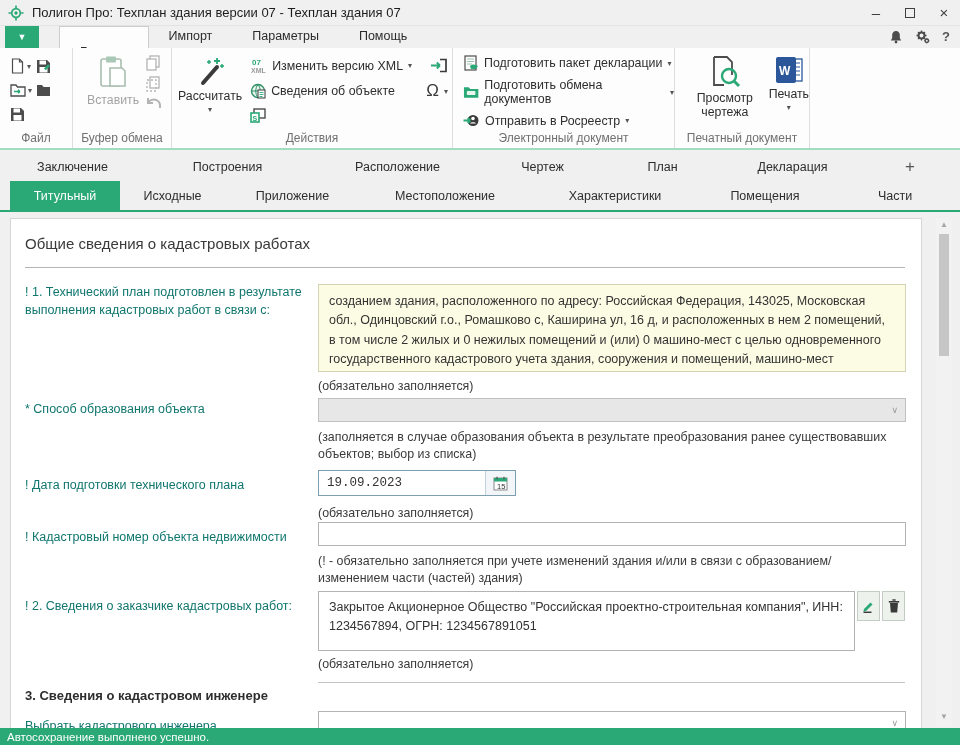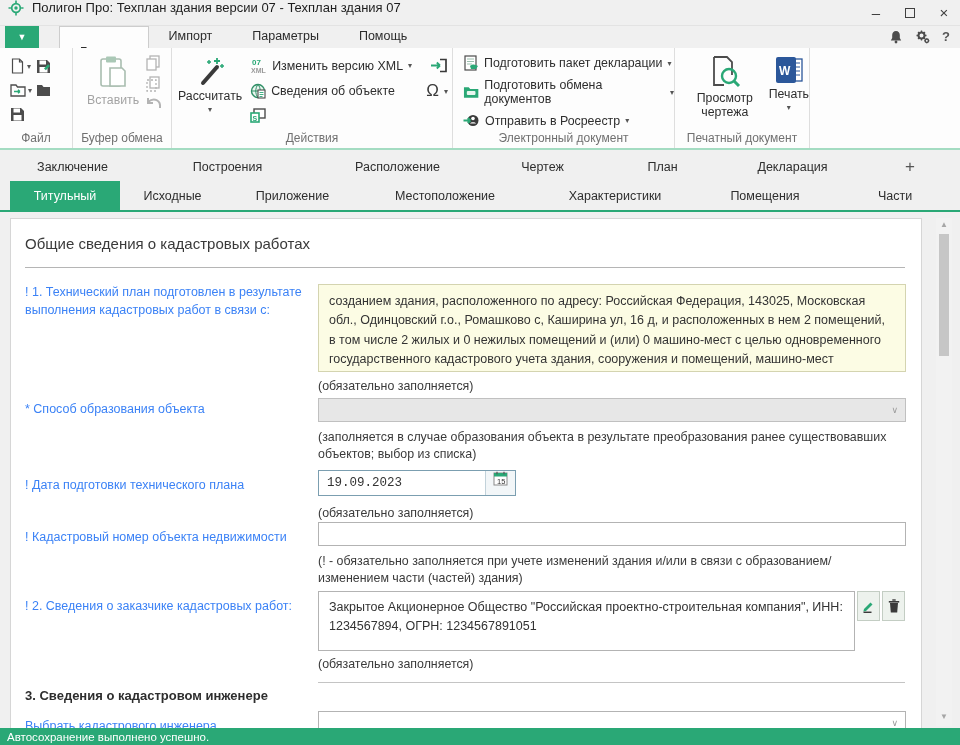--- a/index.html
+++ b/index.html
@@ -5,21 +5,21 @@
   * { margin:0; padding:0; box-sizing:border-box; }
   html,body { width:960px; height:745px; overflow:hidden; }
   body {
     font-family:"Liberation Sans", sans-serif;
     background:#f0f0f0; position:relative; color:#3c3c3c;
   }
   svg { display:block; }
 
   
   .titlebar { position:absolute; top:0; left:0; width:960px; height:26px;
-    background:#f0f0f0; display:flex; align-items:flex-start; border-bottom:1px solid #e3e3e3;}
+    background:#f0f0f0; display:flex; align-items:center; border-bottom:1px solid #e3e3e3;}
   .titlebar .logo { margin-left:8px; }
   .titlebar .title { margin-left:8px; font-size:13px; color:#1d1d1d; }
   .win-controls { position:absolute; right:6px; top:0; height:26px; display:flex; align-items:center; gap:14px; }
   .win-btn { width:20px; text-align:center; font-size:15px; color:#404040; cursor:default; line-height:24px;}
   .win-btn.max span { display:inline-block; width:10px; height:10px; border:1.5px solid #404040; }
 
   
   .menubar { position:absolute; top:26px; left:0; width:960px; height:22px;
     background:#f0f0f0; display:flex; align-items:stretch; }
   .appmenu { width:34px; margin-left:5px; background:#2aa876; color:#fff;
@@ -74,35 +74,35 @@
   .t2.active { background:#2aa876; color:#fff; }
   .plus-tab { font-size:17px; color:#555; }
 
   
   .content-bg { position:absolute; top:212px; left:0; width:960px; height:533px; background:#f0f0f0; }
   .panel { position:absolute; top:218px; left:10px; width:912px; height:527px;
     background:#fff; border:1px solid #d6d6d6; }
   .sec-title { position:absolute; left:14px; top:16px; font-size:15px; color:#3a3a3a; }
   .hr1 { position:absolute; left:14px; width:880px; top:48px; border-top:1px solid #b5b5b5; }
   .hr2 { position:absolute; left:307px; width:587px; top:463px; border-top:1px solid #c4c4c4; }
-  .flabel { position:absolute; left:14px; width:288px; font-size:12.5px; line-height:1.45; color:#3b82f6; }
+  .flabel { position:absolute; left:14px; width:288px; font-size:12.5px; line-height:1.45; color:#0f766e; }
   .fhint  { position:absolute; left:307px; width:570px; font-size:12.4px; line-height:1.4; color:#3a3a3a; }
   .ta-yellow { position:absolute; left:307px; top:65px; width:588px; height:88px;
     background:#fcfce4; border:1px solid #d4d4b0; resize:none; padding:7px 10px;
     font-family:"Liberation Sans", sans-serif; font-size:12.5px; line-height:1.55; color:#333; outline:none; }
   .select { position:absolute; left:307px; width:588px; height:24px; background:#fff;
     border:1px solid #b3b3b3; display:flex; align-items:center; }
   .select .chev { position:absolute; right:7px; font-size:9px; color:#9a9a9a; }
   .select.disabled { background:#e7e7e7; border-color:#c0c0c0; }
   .date-group { position:absolute; left:307px; top:251px; width:198px; height:26px;
     border:1px solid #7b9eb0; display:flex; background:#fff; }
   .date-group input { flex:1; border:none; outline:none; padding:0 8px;
     font-family:Liberation Mono, monospace; font-size:12.5px; color:#333; min-width:0;}
   .cal-btn { width:30px; border-left:1px solid #c2d2da; background:#f2f6f8;
-    display:flex; justify-content:center; }
+    display:flex; align-items:center; justify-content:center; }
   .input-plain { position:absolute; left:307px; top:303px; width:588px; height:24px;
     border:1px solid #b3b3b3; padding:0 8px; font-family:"Liberation Sans", sans-serif;
     font-size:12.5px; color:#333; outline:none; }
   .ta-white { position:absolute; left:307px; top:372px; width:537px; height:60px;
     background:#fff; border:1px solid #b3b3b3; resize:none; padding:6px 10px;
     font-family:"Liberation Sans", sans-serif; font-size:12.5px; line-height:1.5; color:#333; outline:none; }
   .side-btn { position:absolute; top:372px; width:23px; height:30px; background:#edf2ed;
     border:1px solid #c3cdc3; display:flex; align-items:center; justify-content:center; }
   .side-btn.edit { left:846px; }
   .side-btn.del  { left:871px; }

